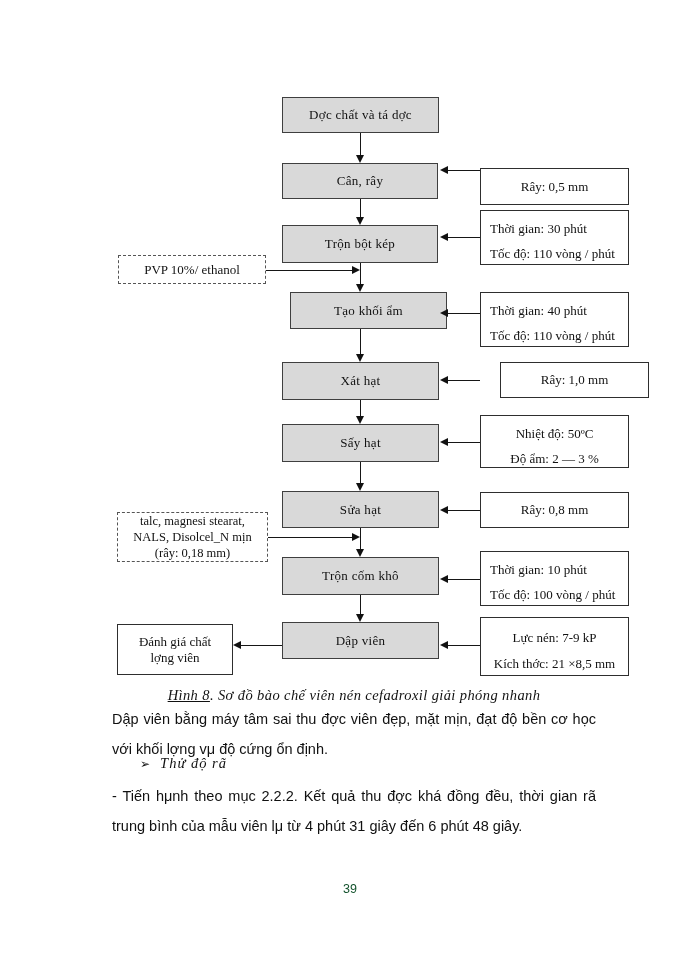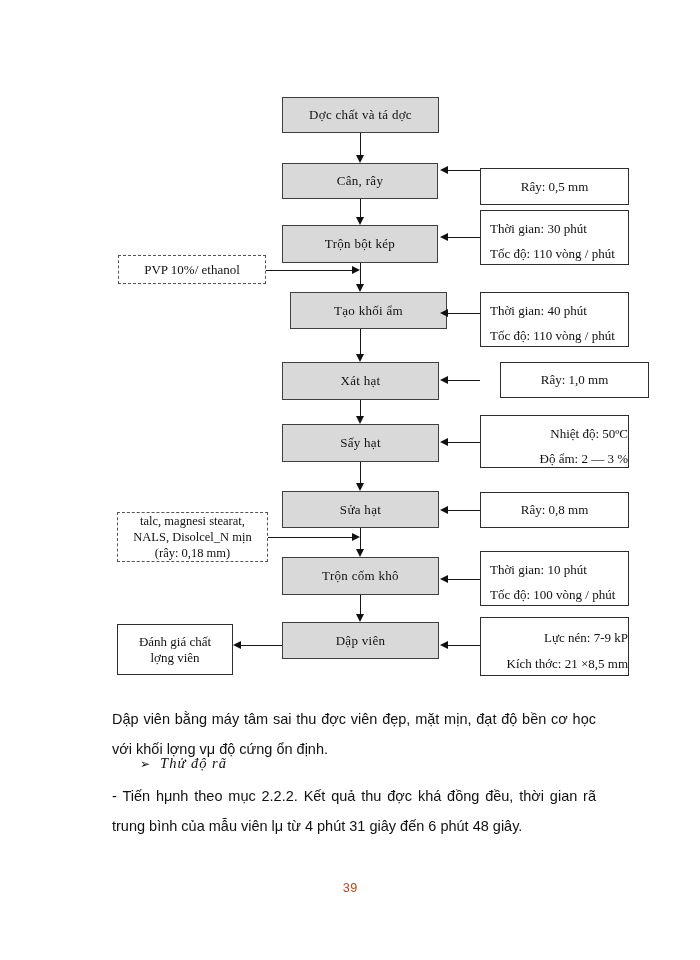--- a/index.html
+++ b/index.html
@@ -15,21 +15,21 @@
     font-size:13px;letter-spacing:0.3px;box-sizing:border-box;
   }
   
   .param{
     position:absolute;background:#ffffff;border:1px solid #2e2e2e;
     font-size:13px;box-sizing:border-box;overflow:hidden;
   }
   .param.center{display:flex;align-items:center;justify-content:center;}
   .param .pl{padding:0 0 0 9px;line-height:25px;}
   .param .pl.first{padding-top:5px;}
-  .param .pl.ctr{text-align:right;padding-left:0;}
+  .param .pl.ctr{text-align:center;padding-left:0;}
   
   .sidebox{
     position:absolute;background:#ffffff;box-sizing:border-box;
     display:flex;flex-direction:column;align-items:center;justify-content:center;
     font-size:13px;text-align:center;
   }
   .dashed{border:1px dashed #555;}
   .solidb{border:1px solid #2e2e2e;}
   .sidebox .sl{line-height:16px;}
   
@@ -53,21 +53,21 @@
   .p1{top:704px;}
   .bullet{
     position:absolute;left:140px;top:755px;font-size:14.5px;
     font-family:"Liberation Serif", serif;
   }
   .bullet .glyph{font-size:12px;margin-right:10px;font-style:normal;}
   .bullet .btxt{font-style:italic;letter-spacing:1px;}
   .p2{top:781px;}
   .pagenum{
     position:absolute;left:0;top:882px;width:100%;text-align:center;
-    font-family:Liberation Mono, monospace;font-size:12.5px;color:#c2410c;
+    font-family:Liberation Sans, sans-serif;font-size:12.5px;color:#14532d;
   }
 </style>
 </head>
 <body>
 
 <div class="page">
 
   <div class="pbox" style="left:282px;top:97px;width:157px;height:36px">
       <span>Dợc chất và tá dợc</span>
     </div>
@@ -190,20 +190,23 @@
 
   <div class="hl" style="left:266px;top:270px;width:86px"></div>
   <div class="ah right" style="left:352px;top:266px"></div>
 
   <div class="hl" style="left:268px;top:537px;width:84px"></div>
   <div class="ah right" style="left:352px;top:533px"></div>
 
   <div class="hl" style="left:241px;top:645px;width:41px"></div>
   <div class="ah left" style="left:233px;top:641px"></div>
 
+  <div class="caption">
+    <span class="figlabel">Hình 8</span><span>. Sơ đồ bào chế viên nén cefadroxil giải phóng nhanh</span>
+  </div>
 
   <div class="bodytext p1">Dập viên bằng máy tâm sai thu đợc  viên đẹp, mặt mịn, đạt độ bền cơ học với khối lợng  vμ độ cứng ổn định.</div>
 
   <div class="bullet">
     <span class="glyph">➢</span><span class="btxt">Thử độ rã</span>
   </div>
 
   <div class="bodytext p2">- Tiến hμnh theo mục 2.2.2. Kết quả thu đợc  khá đồng đều, thời gian rã trung bình của mẫu viên lμ từ 4 phút 31 giây đến 6 phút 48 giây.</div>
 
   <div class="pagenum">39</div>

